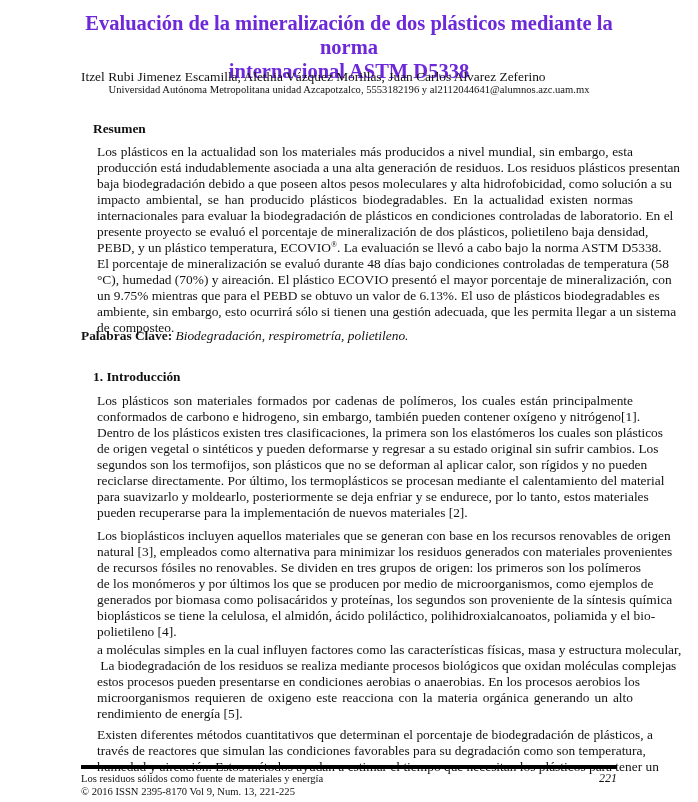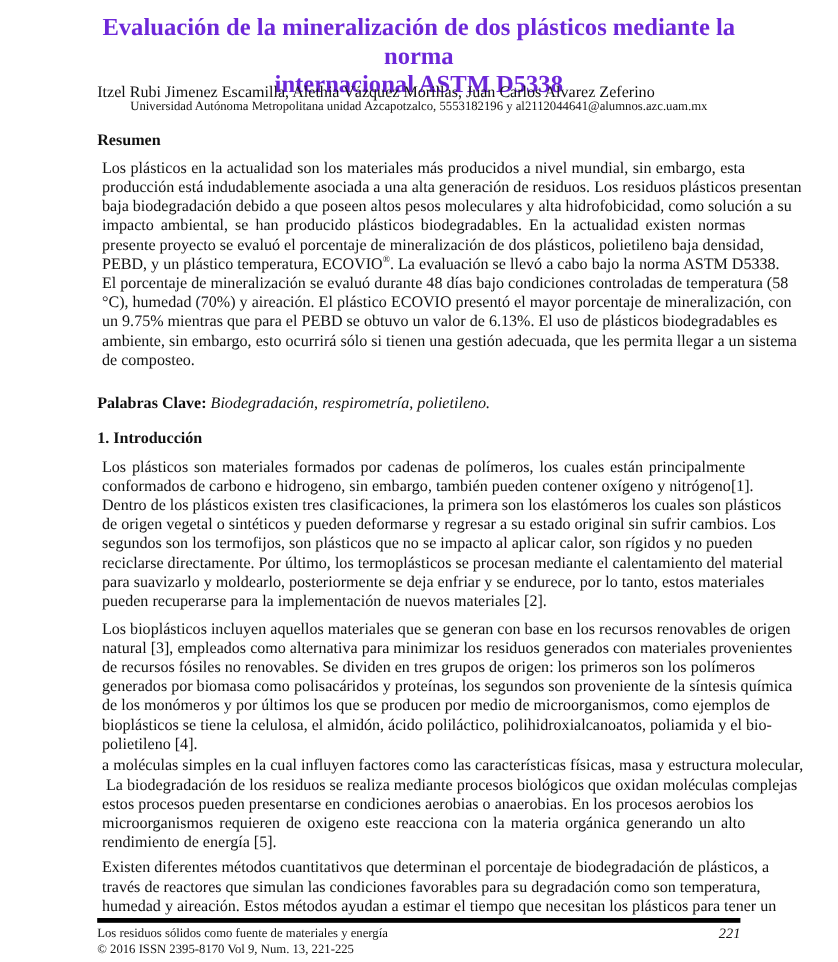--- a/index.html
+++ b/index.html
@@ -16,25 +16,25 @@
   }
   .authors {
     position: absolute; left: 0; top: 69px; width: 536px; text-align: left;
     font-size: 13.4px; line-height: 15px;
   }
   .affiliation {
     position: absolute; left: -20px; top: 84px; width: 576px; text-align: center;
     font-size: 10.6px; line-height: 12px;
   }
   .section-head {
-    position: absolute; left: 0; font-weight: bold; font-size: 13.4px; line-height: 16px; margin: 0;
+    position: absolute; left: 0; font-weight: bold; font-size: 13.4px; line-height: 16px; margin: 12px;
   }
   .para {
     position: absolute; left: 0; width: 536px; font-size: 13.4px; line-height: 16px;
-    text-align: justify; margin: 4px;
+    text-align: justify; margin: 16px;
   }
   .para .ln { display: block; text-align: justify; text-align-last: justify; white-space: nowrap; height: 16px; }
   .para .ln.last { text-align-last: left; }
   .keywords { position: absolute; left: 0; top: 328px; font-size: 13.4px; line-height: 16px; }
   .keywords b { font-weight: bold; }
   .keywords i { font-style: italic; }
   sup { font-size: 8px; line-height: 0; }
   .rule {
     position: absolute; left: 81px; top: 765px; width: 536px; height: 4px; background: #000;
   }
@@ -55,20 +55,21 @@
   </h1>
   <div class="authors">Itzel Rubi Jimenez Escamilla, Alethia Vázquez Morillas, Juan Carlos Alvarez Zeferino</div>
   <div class="affiliation">Universidad Autónoma Metropolitana unidad Azcapotzalco, 5553182196 y al2112044641@alumnos.azc.uam.mx</div>
 
   <h2 class="section-head" style="top:109px">Resumen</h2>
   <div class="para" style="top:128px">
     <span class="ln">Los plásticos en la actualidad son los materiales más producidos a nivel mundial, sin embargo, esta</span>
     <span class="ln">producción está indudablemente asociada a una alta generación de residuos. Los residuos plásticos presentan</span>
     <span class="ln">baja biodegradación debido a que poseen altos pesos moleculares y alta hidrofobicidad, como solución a su</span>
     <span class="ln">impacto ambiental, se han producido plásticos biodegradables. En la actualidad existen normas</span>
+    <span class="ln">internacionales para evaluar la biodegradación de plásticos en condiciones controladas de laboratorio. En el</span>
     <span class="ln">presente proyecto se evaluó el porcentaje de mineralización de dos plásticos, polietileno baja densidad,</span>
     <span class="ln"><span>PEBD, y un plástico temperatura, ECOVIO</span><sup>®</sup><span>. La evaluación se llevó a cabo bajo la norma ASTM D5338.</span></span>
     <span class="ln">El porcentaje de mineralización se evaluó durante 48 días bajo condiciones controladas de temperatura (58</span>
     <span class="ln">°C), humedad (70%) y aireación. El plástico ECOVIO presentó el mayor porcentaje de mineralización, con</span>
     <span class="ln">un 9.75% mientras que para el PEBD se obtuvo un valor de 6.13%. El uso de plásticos biodegradables es</span>
     <span class="ln">ambiente, sin embargo, esto ocurrirá sólo si tienen una gestión adecuada, que les permita llegar a un sistema</span>
     <span class="ln last">de composteo.</span>
   </div>
 
   <div class="keywords">
@@ -76,32 +77,32 @@
     <i>Biodegradación, respirometría, polietileno.</i>
   </div>
 
   <h2 class="section-head" style="top:357px">1. Introducción</h2>
 
   <div class="para" style="top:377px">
     <span class="ln">Los plásticos son materiales formados por cadenas de polímeros, los cuales están principalmente</span>
     <span class="ln">conformados de carbono e hidrogeno, sin embargo, también pueden contener oxígeno y nitrógeno[1].</span>
     <span class="ln">Dentro de los plásticos existen tres clasificaciones, la primera son los elastómeros los cuales son plásticos</span>
     <span class="ln">de origen vegetal o sintéticos y pueden deformarse y regresar a su estado original sin sufrir cambios. Los</span>
-    <span class="ln">segundos son los termofijos, son plásticos que no se impacto al aplicar calor, son rígidos y no pueden</span>
+    <span class="ln">segundos son los termofijos, son plásticos que no se deforman al aplicar calor, son rígidos y no pueden</span>
     <span class="ln">reciclarse directamente. Por último, los termoplásticos se procesan mediante el calentamiento del material</span>
     <span class="ln">para suavizarlo y moldearlo, posteriormente se deja enfriar y se endurece, por lo tanto, estos materiales</span>
     <span class="ln last">pueden recuperarse para la implementación de nuevos materiales [2].</span>
   </div>
 
   <div class="para" style="top:512px">
     <span class="ln">Los bioplásticos incluyen aquellos materiales que se generan con base en los recursos renovables de origen</span>
     <span class="ln">natural [3], empleados como alternativa para minimizar los residuos generados con materiales provenientes</span>
     <span class="ln">de recursos fósiles no renovables. Se dividen en tres grupos de origen: los primeros son los polímeros</span>
+    <span class="ln">de los monómeros y por últimos los que se producen por medio de microorganismos, como ejemplos de</span>
     <span class="ln">generados por biomasa como polisacáridos y proteínas, los segundos son proveniente de la síntesis química</span>
-    <span class="ln">de los monómeros y por últimos los que se producen por medio de microorganismos, como ejemplos de</span>
     <span class="ln">bioplásticos se tiene la celulosa, el almidón, ácido poliláctico, polihidroxialcanoatos, poliamida y el bio-</span>
     <span class="ln last">polietileno [4].</span>
   </div>
 
   <div class="para" style="top:626px">
     <span class="ln">a moléculas simples en la cual influyen factores como las características físicas, masa y estructura molecular,</span>
     <span class="ln" style="white-space:pre"> La biodegradación de los residuos se realiza mediante procesos biológicos que oxidan moléculas complejas</span>
     <span class="ln">estos procesos pueden presentarse en condiciones aerobias o anaerobias. En los procesos aerobios los</span>
     <span class="ln">microorganismos requieren de oxigeno este reacciona con la materia orgánica generando un alto</span>
     <span class="ln last">rendimiento de energía [5].</span>

